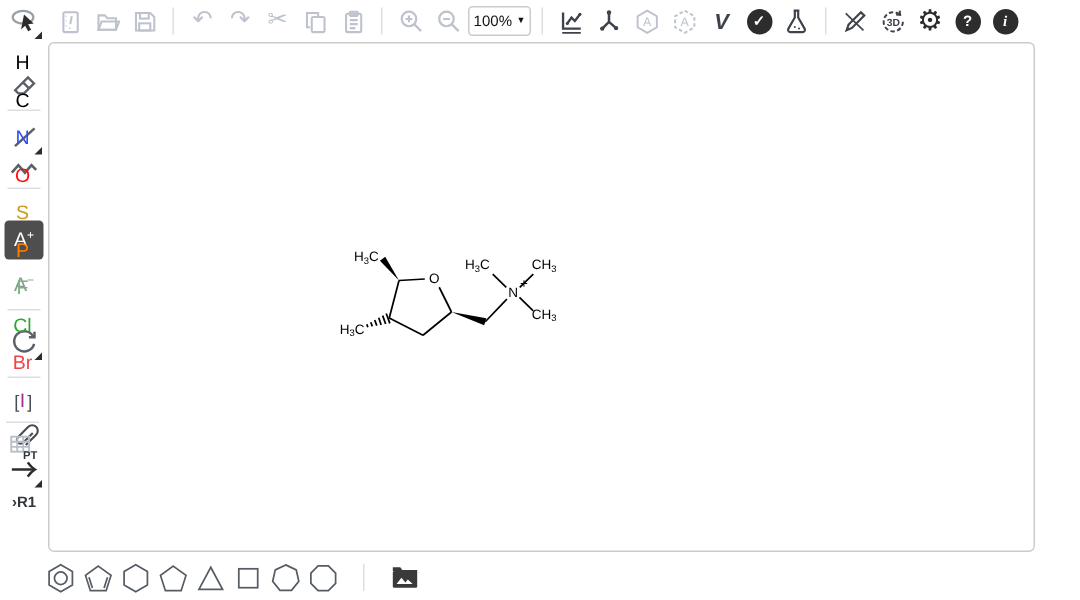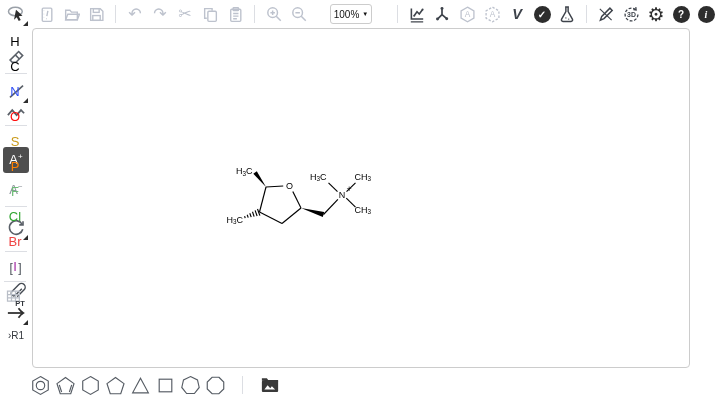--- a/index.html
+++ b/index.html
@@ -10,37 +10,37 @@
   #top-toolbar { left:0; top:0; width:720px; height:28px; padding-left:34px; gap:1px; }
   .btn { width:24px; height:24px; display:flex; align-items:center; justify-content:center;
     background:transparent; border:none; position:relative; flex:0 0 auto; }
   .btn svg { display:block; }
   .ic-dis { color:#bdc2cd; }
   .ic-dark { color:#3e434b; }
   .vsep { width:1px; height:18px; background:#dcdee3; margin:0 6px; flex:0 0 auto; }
   .glyph { font-size:16px; line-height:1; }
   .zoom-select { width:42px; height:20px; border:1px solid #ccc; border-radius:3px;
     background:#fff; font-size:10px; color:#111; display:flex; align-items:center;
-    justify-content:center; gap:3px; margin:0 18px; }
+    justify-content:center; gap:3px; margin:0 0; }
   .zoom-caret { font-size:6px; }
   .circle-btn { width:17px; height:17px; border-radius:50%; background:#2d2d2d; color:#fff;
     display:flex; align-items:center; justify-content:center; font-size:10px; font-weight:bold; }
   
   #left-toolbar { left:0; top:28px; width:32px; height:340px; display:block; }
   .lt-btn { position:absolute; left:3px; width:26px; height:26px; display:flex;
     align-items:center; justify-content:center; background:transparent; border:none;
     color:#5a6068; }
   .lt-btn.selected { background:#4e4e4e; color:#fff; border-radius:3px; }
   .hsep { position:absolute; left:5px; width:22px; height:1px; background:#dcdee3; }
   .flyout::after { content:""; position:absolute; right:1px; bottom:1px;
     border-left:5px solid transparent; border-bottom:5px solid #2d2d2d; }
   .charge { font-size:13px; line-height:1; }
   .charge sup { font-size:8px; }
   .bracket-label { font-size:12px; color:#474d55; letter-spacing:1px; }
-  .rgroup-label { font-size:10px; font-weight:normal; color:#33373d;text-align:center; }
+  .rgroup-label { font-size:10px; font-weight:bold; color:#33373d;text-align:center; }
   
   #right-toolbar { right:0; top:28px; width:30px; height:340px; display:block; }
   .rt-atom { position:absolute; left:4px; width:22px; height:20px; display:flex;
     align-items:center; justify-content:center; background:transparent; border:none;
     font-size:13px; font-family:"Liberation Sans",sans-serif; }
   .rt-sep { position:absolute; left:4px; width:22px; height:1px; background:#dcdee3; }
   
   #bottom-toolbar { left:0; top:370px; width:720px; height:30px; padding-left:28px; gap:1px; }
   .bt-btn { width:24px; height:26px; display:flex; align-items:center; justify-content:center;
     border:none; background:transparent; color:#565c64; }

